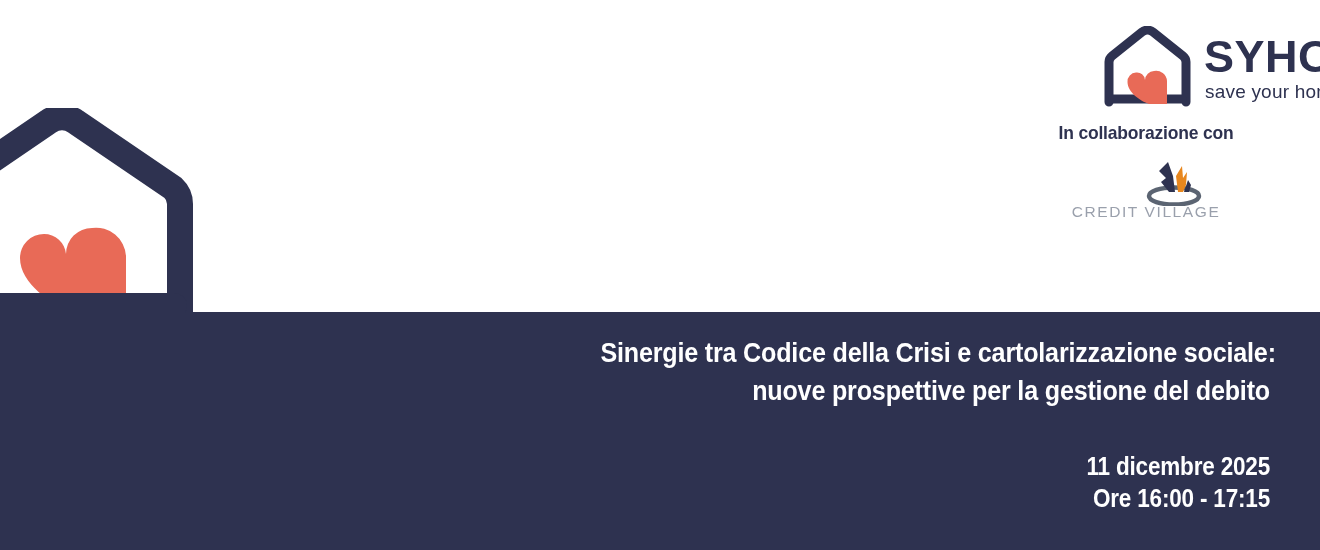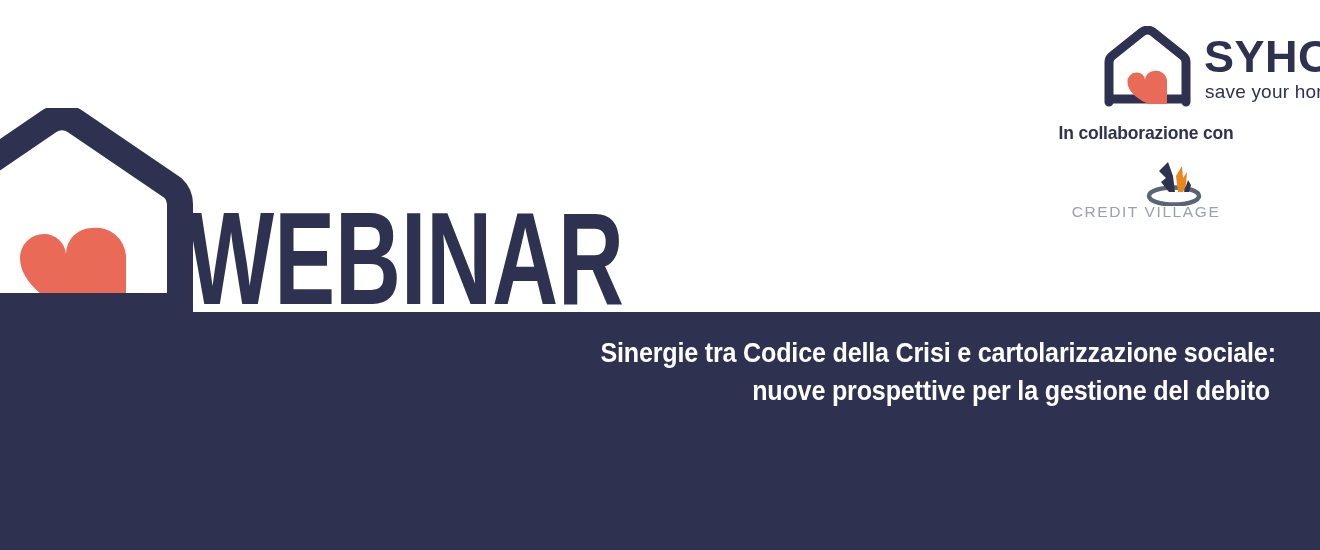--- a/index.html
+++ b/index.html
@@ -154,25 +154,20 @@
                A22 22 0 0 0 104 126
                A24 24 0 0 0 80 150
                C80 176 112 196 133 205
                Z" fill="#E86A57"></path>
 
       <path d="M4 205 L4 96 A22 22 0 0 1 11 80 L108 14 A24 24 0 0 1 136 14 L233 80 A22 22 0 0 1 240 96 L240 205" fill="none" stroke="#2E3250" stroke-width="26" stroke-linecap="round" stroke-linejoin="round"></path>
       <path d="M10 198 L234 198" fill="none" stroke="#2E3250" stroke-width="26" stroke-linecap="round"></path>
     </svg>
   </div>
 
-  <div id="webinar-word">
-    <svg width="440" height="128" viewBox="0 0 440 128" xmlns="http://www.w3.org/2000/svg">
-      <text x="0" y="118" font-family="&quot;Liberation Sans&quot;, sans-serif" font-size="132" font-weight="bold" fill="#2E3250" transform="scale(1,1)" textLength="436" lengthAdjust="spacingAndGlyphs">WEBINAR</text>
-    </svg>
-  </div>
 
   <div id="syho-logo">
     <svg width="216" height="82" viewBox="0 0 216 82" xmlns="http://www.w3.org/2000/svg">
 
       <path d="M5 76 L5 36 A8 8 0 0 1 8 30 L38 6 A9 9 0 0 1 49 6 L79 30 A8 8 0 0 1 82 36 L82 76" fill="none" stroke="#2E3250" stroke-width="9" stroke-linecap="round" stroke-linejoin="round"></path>
       <path d="M9 73 L78 73" fill="none" stroke="#2E3250" stroke-width="9" stroke-linecap="round"></path>
 
       <path d="M63 78 L63 55 A11 11 0 0 0 50 45 A9.5 9.5 0 0 0 41 54 A8 8 0 0 0 32 46.5 A9 9 0 0 0 23.5 56
                C23.5 66 36 75 45 78 Z" fill="#E86A57"></path>
 
@@ -197,14 +192,18 @@
     </svg>
   </div>
 
   <div id="title-block">
     <div class="title-line">Sinergie tra Codice della Crisi e cartolarizzazione sociale:</div>
     <div class="title-line">nuove prospettive per la gestione del debito</div>
   </div>
 
   <div id="cv-name">CREDIT VILLAGE</div>
 
+  <div id="date-block">
+    <div class="date-line">11 dicembre 2025</div>
+    <div class="date-line">Ore 16:00 - 17:15</div>
+  </div>
 
 </div>
 
 </body></html>

